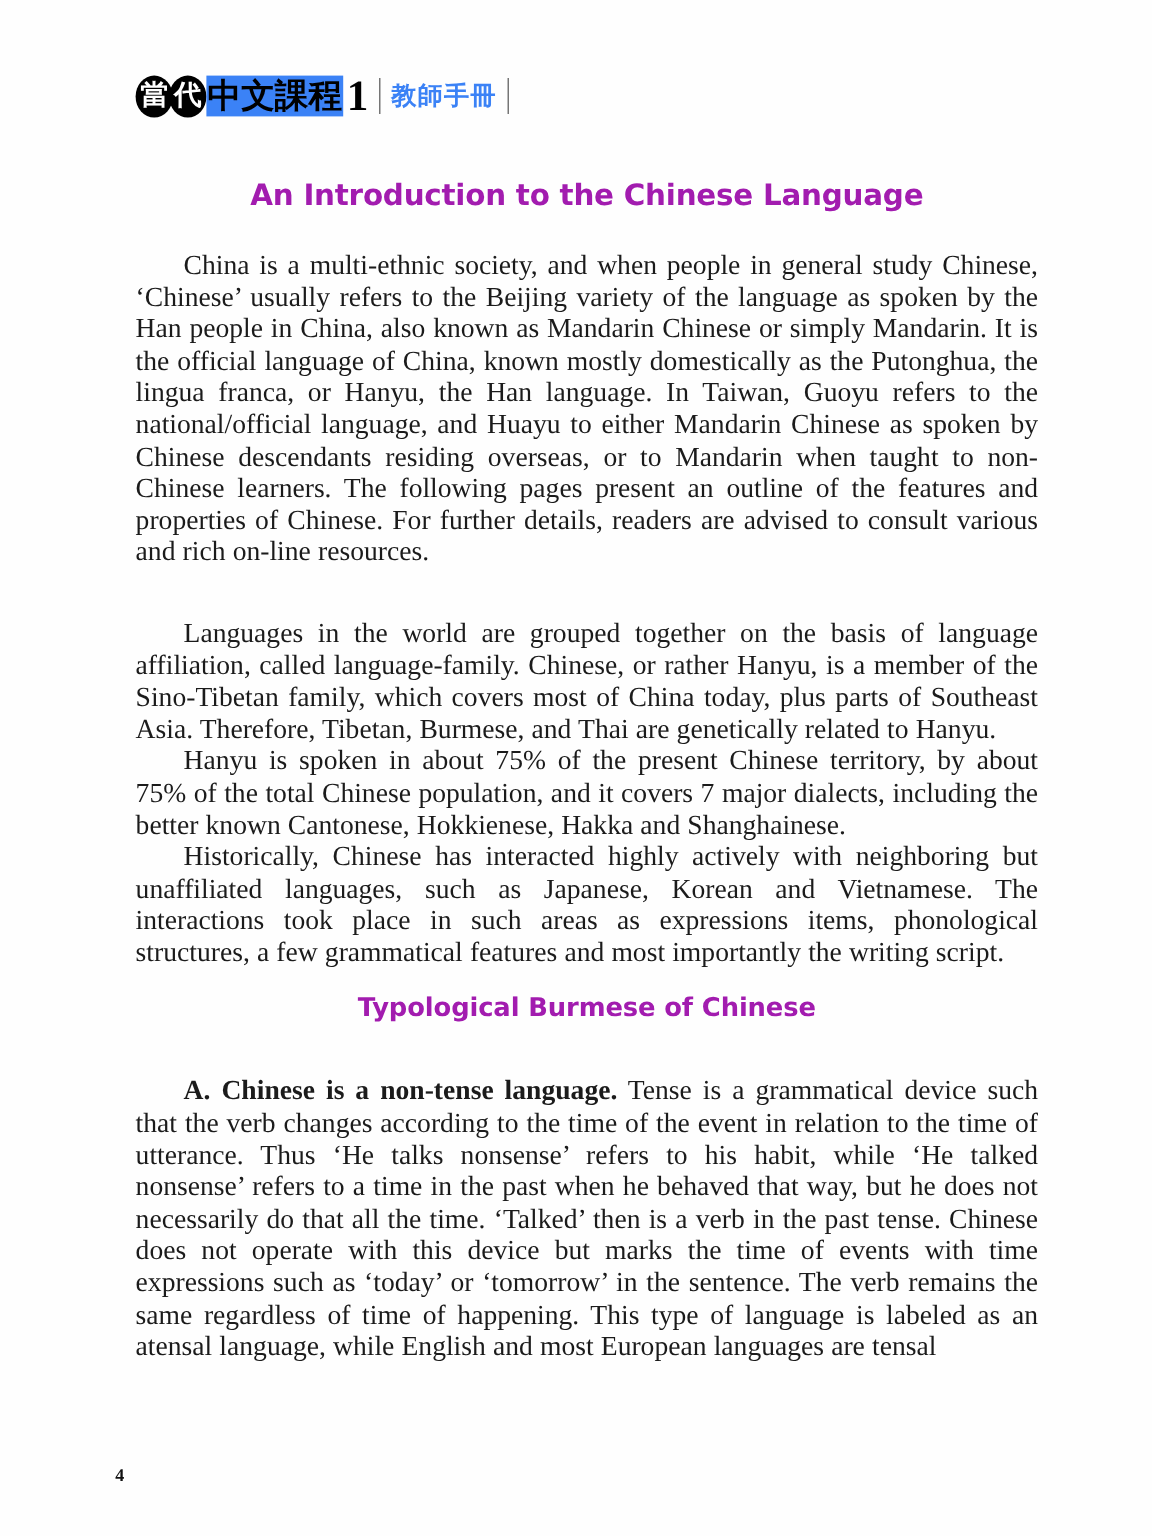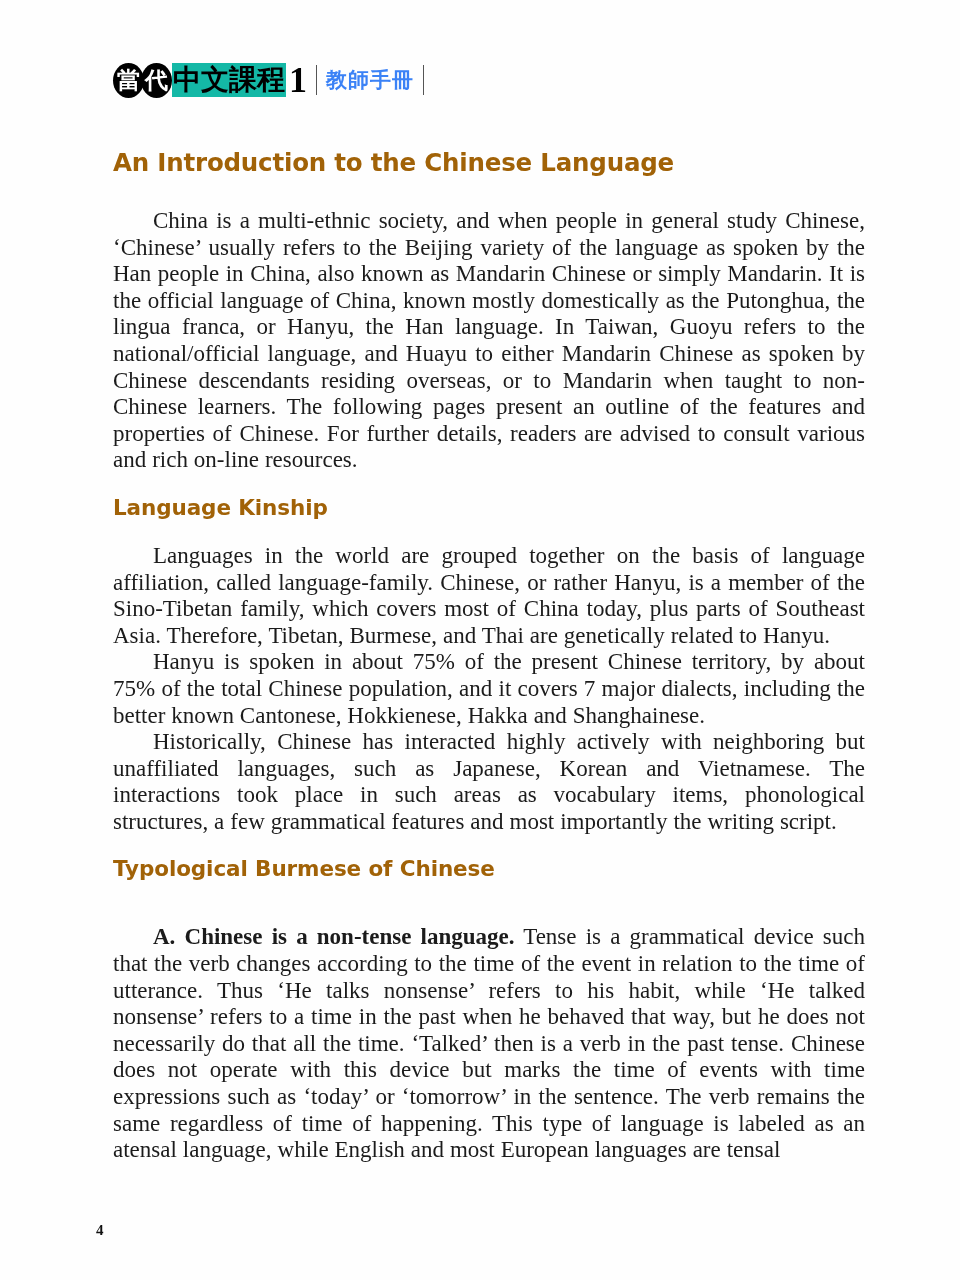--- a/index.html
+++ b/index.html
@@ -48,21 +48,21 @@
     border-radius: 50%;
     background: #000000;
     color: #ffffff;
     font-family: "DejaVu Sans", "Liberation Sans", sans-serif;
     font-weight: bold;
     font-size: 23px;
     letter-spacing: 0;
     margin-right: -3px;
   }
   .logo-main {
-    background: #14b8a6;
+    background: #3b82f6;
     color: #000000;
     font-family: "DejaVu Sans", "Liberation Sans", sans-serif;
     font-weight: bold;
     font-size: 28px;
     line-height: 34px;
     padding: 0 1px;
     margin-left: 3px;
     letter-spacing: 0px;
   }
   .logo-number {
@@ -94,21 +94,22 @@
     position: absolute;
     left: 113px;
     top: 140px;
     width: 752px;
   }
 
   h1.doc-title,
   h2.section-title {
     font-family: "DejaVu Sans", "Liberation Sans", sans-serif;
     font-weight: bold;
-    color: #a16207;
+    color: #a21caf;
+    text-align: center;
     margin: 0;
   }
   h1.doc-title {
     font-size: 24.5px;
     line-height: 30px;
     padding-top: 8px;
     padding-bottom: 0;
     letter-spacing: -0.2px;
   }
   h2.section-title {
@@ -167,27 +168,26 @@
   <div class="content">
 
     <h1 class="doc-title">An Introduction to the Chinese Language</h1>
 
     <div class="gap-after-title"></div>
 
     <p class="body">China is a multi-ethnic society, and when people in general study Chinese, ‘Chinese’ usually refers to the Beijing variety of the language as spoken by the Han people in China, also known as Mandarin Chinese or simply Mandarin. It is the official language of China, known mostly domestically as the Putonghua, the lingua franca, or Hanyu, the Han language. In Taiwan, Guoyu refers to the national/official language, and Huayu to either Mandarin Chinese as spoken by Chinese descendants residing overseas, or to Mandarin when taught to non-Chinese learners. The following pages present an outline of the features and properties of Chinese. For further details, readers are advised to consult various and rich on-line resources.</p>
 
     <div class="gap-before-h2"></div>
 
-    <h2 class="section-title">Language Kinship</h2>
 
     <div class="gap-after-h2"></div>
 
     <p class="body">Languages in the world are grouped together on the basis of language affiliation, called language-family. Chinese, or rather Hanyu, is a member of the Sino-Tibetan family, which covers most of China today, plus parts of Southeast Asia. Therefore, Tibetan, Burmese, and Thai are genetically related to Hanyu.</p>
     <p class="body">Hanyu is spoken in about 75% of the present Chinese territory, by about 75% of the total Chinese population, and it covers 7 major dialects, including the better known Cantonese, Hokkienese, Hakka and Shanghainese.</p>
-    <p class="body">Historically, Chinese has interacted highly actively with neighboring but unaffiliated languages, such as Japanese, Korean and Vietnamese. The interactions took place in such areas as vocabulary items, phonological structures, a few grammatical features and most importantly the writing script.</p>
+    <p class="body">Historically, Chinese has interacted highly actively with neighboring but unaffiliated languages, such as Japanese, Korean and Vietnamese. The interactions took place in such areas as expressions items, phonological structures, a few grammatical features and most importantly the writing script.</p>
 
     <div class="gap-before-h2"></div>
 
     <h2 class="section-title">Typological Burmese of Chinese</h2>
 
     <div class="gap-after-h2"></div>
 
 
     <div style="height:20px"></div>
 

